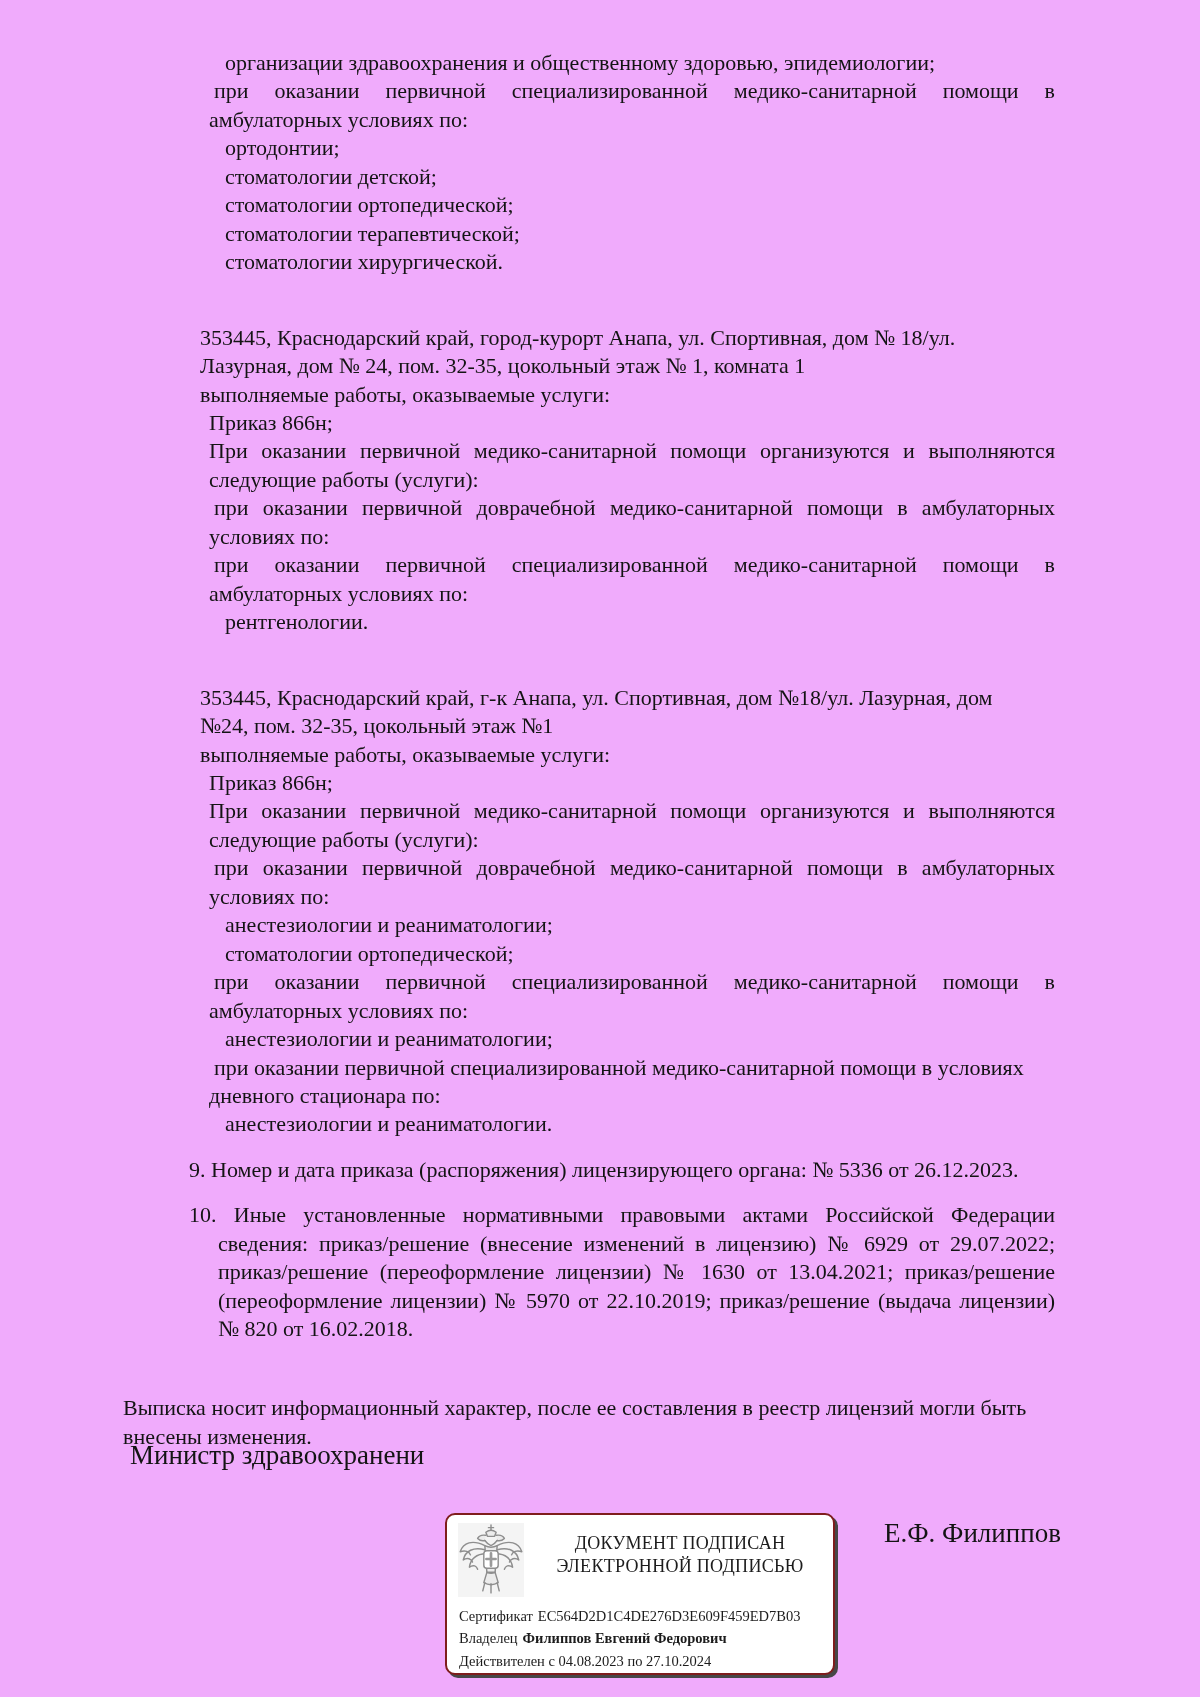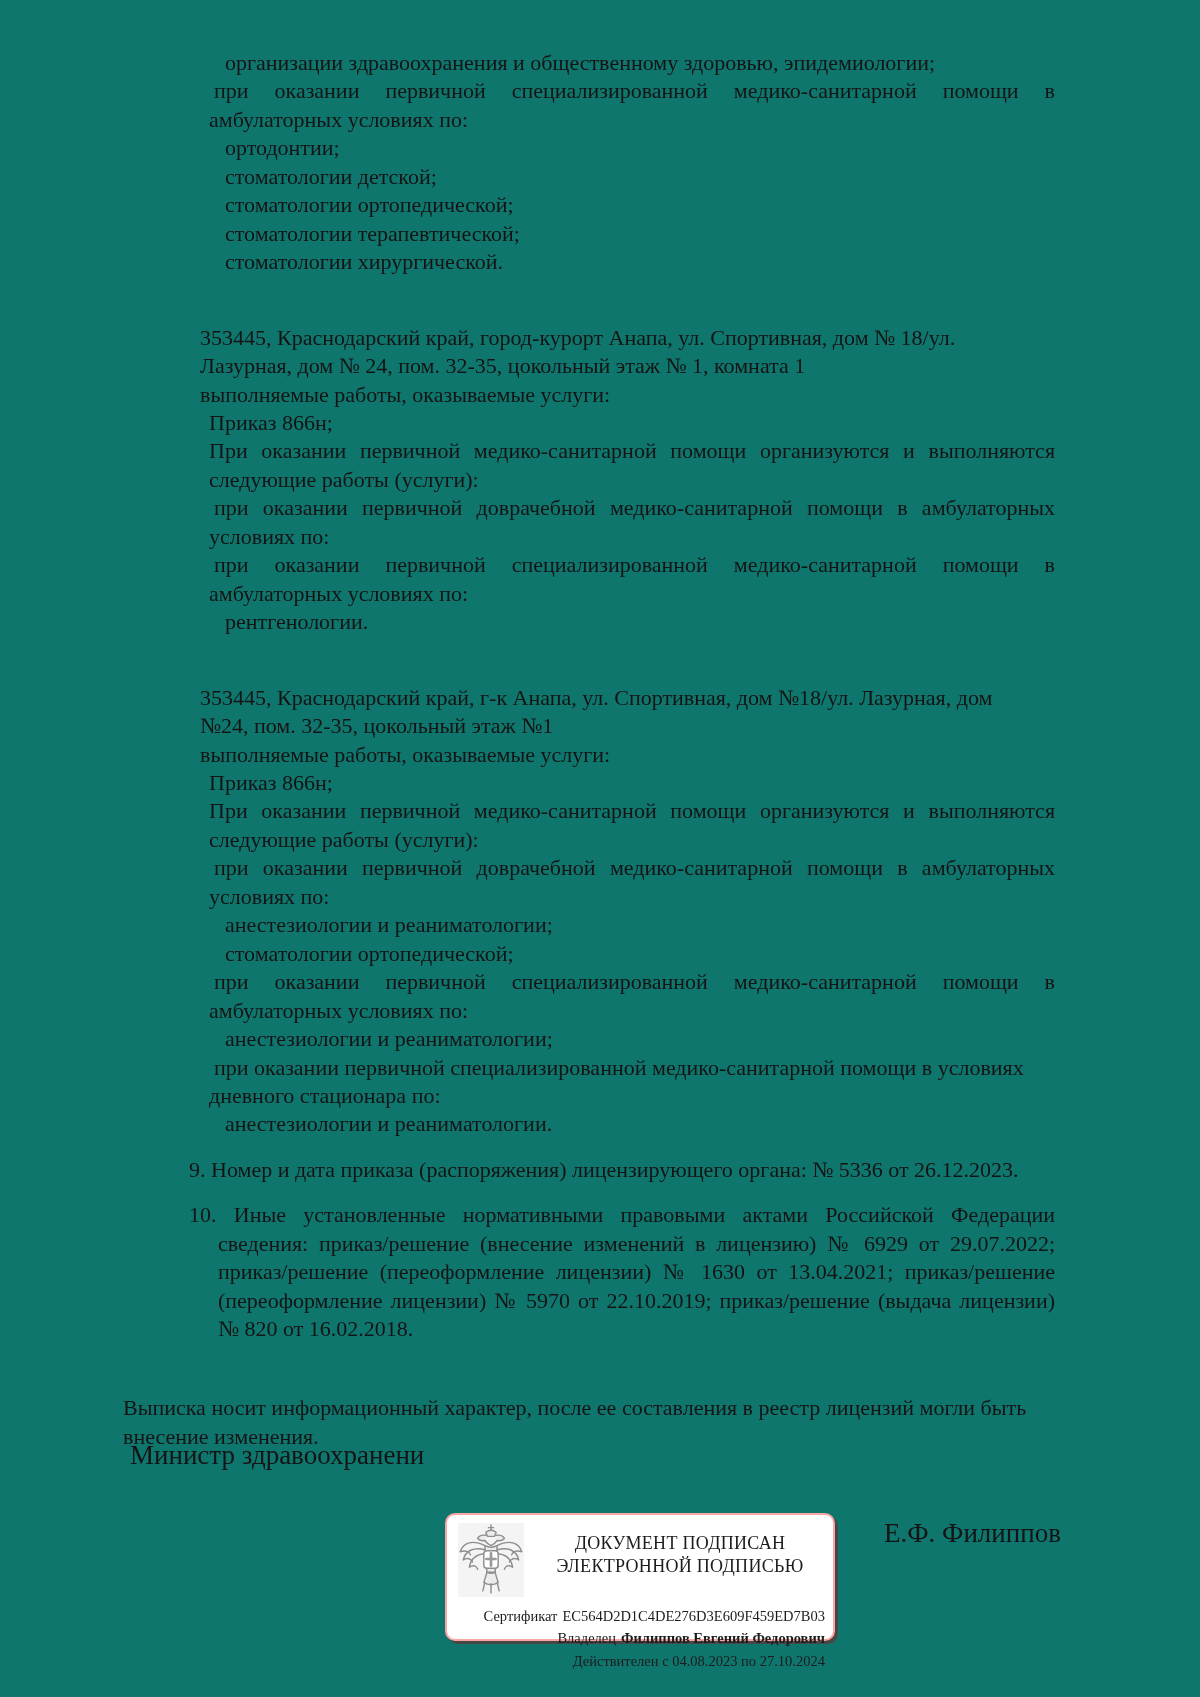--- a/index.html
+++ b/index.html
@@ -1,18 +1,18 @@
 <!DOCTYPE html>
 <html><head>
 <meta charset="utf-8">
 <style>
   html,body { margin:0; padding:0; background:#ffffff; }
   .page {
     position:relative; width:1200px; height:1697px;
-    background:#0f766e; overflow:hidden;
+    background:#f0abfc; overflow:hidden;
     font-family:"Liberation Serif","DejaVu Serif",serif;
     color:#141414;
   }
   
   .main-text {
     position:absolute; top:49px; left:200px; width:855px;
     font-size:22px; line-height:28.45px; white-space:nowrap;
   }
   .main-text .line { white-space:normal; }
   .line.just { text-align:justify; text-align-last:justify; }
@@ -36,40 +36,39 @@
     position:absolute; top:1440px; left:130px;
     font-size:27px; white-space:nowrap;
   }
   .sig-name {
     position:absolute; top:1518px; left:884px;
     font-size:27px; white-space:nowrap;
   }
 
   
   .stamp {
-    position:absolute; top:1513px; left:445px; width:390px; height:128px;
+    position:absolute; top:1513px; left:445px; width:390px; height:162px;
     box-sizing:border-box; background:#ffffff;
-    border:2px solid #fca5a5; border-radius:10px;
+    border:2px solid #7f1d1d; border-radius:10px;
     box-shadow:3px 3px 0 0 #474747;
     z-index:5;
   }
   .stamp-emblem {
     position:absolute; top:8px; left:11px; width:66px; height:74px;
     background:#f4f4f4;
   }
   .stamp-title {
     position:absolute; top:17px; left:88px; right:8px;
     text-align:center; font-size:18px; line-height:23px;
     color:#1c1c1c; letter-spacing:0.3px;
   }
   .stamp-details {
     position:absolute; top:90px; left:12px; right:8px;
     font-size:14.5px; line-height:22.3px; color:#1c1c1c;
     white-space:nowrap;
-    text-align:right;
   }
   .stamp-details .lbl { margin-right:5px; }
   .stamp-details b { font-weight:bold; }
 </style>
 </head>
 <body>
 
 <div class="page">
 
   <div class="main-text">
@@ -111,21 +110,21 @@
       <div class="line ind-num g15">9. Номер и дата приказа (распоряжения) лицензирующего органа: № 5336 от 26.12.2023.</div>
       <div class="line ind-num just g15">10. Иные установленные нормативными правовыми актами Российской Федерации</div>
       <div class="line ind-cont just">сведения: приказ/решение (внесение изменений в лицензию) № 6929 от 29.07.2022;</div>
       <div class="line ind-cont just">приказ/решение (переоформление лицензии) № 1630 от 13.04.2021; приказ/решение</div>
       <div class="line ind-cont just">(переоформление лицензии) № 5970 от 22.10.2019; приказ/решение (выдача лицензии)</div>
       <div class="line ind-cont">№ 820 от 16.02.2018.</div>
     </div>
 
   <div class="disclaimer">
     <div class="line">Выписка носит информационный характер, после ее составления в реестр лицензий могли быть</div>
-    <div class="line">внесение изменения.</div>
+    <div class="line">внесены изменения.</div>
   </div>
 
   <div class="sig-minister">Министр здравоохранени</div>
   <div class="sig-name">Е.Ф. Филиппов</div>
 
   <div class="stamp">
     <div class="stamp-emblem">
       <svg viewBox="0 0 64 72" width="66" height="74" xmlns="http://www.w3.org/2000/svg">
         <g stroke="#8e8e8e" fill="none" stroke-width="1.4" stroke-linecap="round" stroke-linejoin="round">
           <path d="M32 2 v5 M29.5 4.5 h5"></path>

